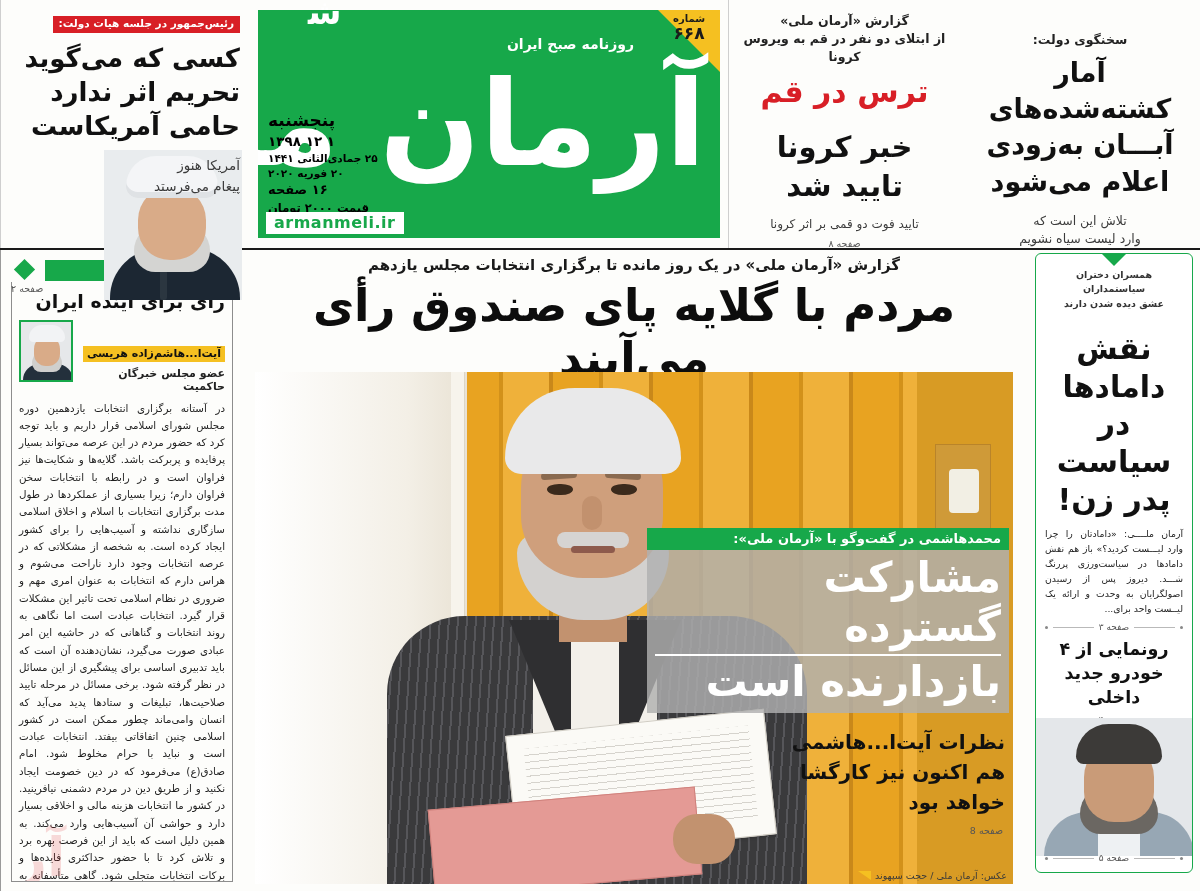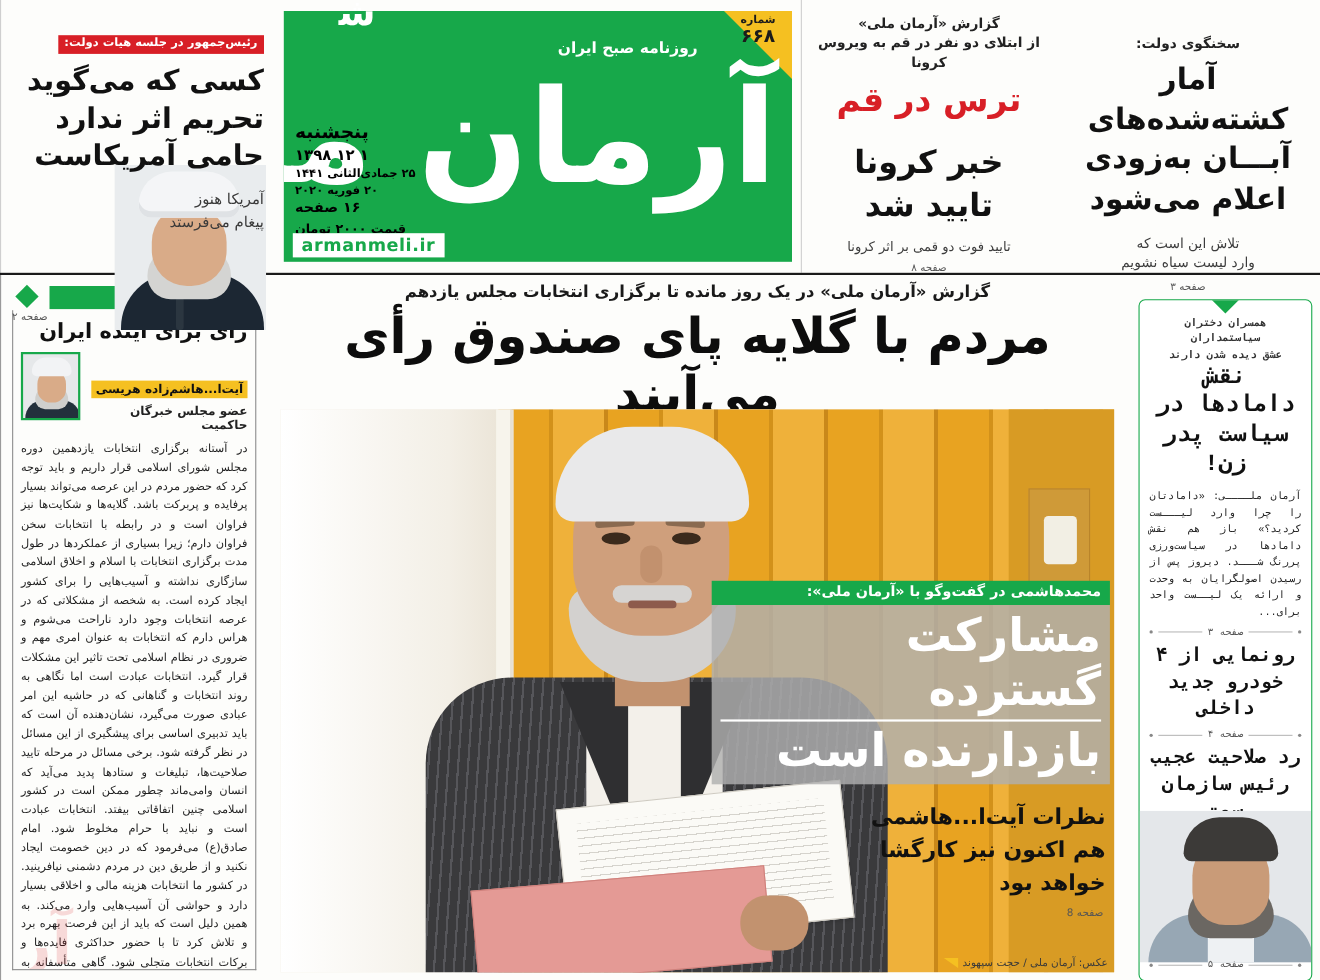--- a/index.html
+++ b/index.html
@@ -20,21 +20,21 @@
   .top-strip {
     position: absolute; left: 0; top: 0;
     width: 1200px; height: 248px;
     display: flex; flex-direction: row-reverse;
   }
 
   
   .rouhani-col {
     width: 250px; height: 300px;
     position: relative;
-    padding: 27px 10px 6px 10px;
+    padding: 12px 10px 6px 10px;
     border-left: 1px solid #cfcfcf;
   }
   .rouhani-kicker {
     background: #d81f26; color: #fff;
     font-size: 10.5px; font-weight: bold;
     padding: 2.5px 6px 3.5px 6px;
     display: inline-block; line-height: 1.1;
     letter-spacing: -0.2px;
     white-space: nowrap;
   }
@@ -435,43 +435,42 @@
   }
   .credit-tri {
     width: 0; height: 0;
     border-top: 9px solid #f5c021;
     border-left: 13px solid transparent;
   }
 
   
   .sidebar {
     width: 175px; height: 522px;
-    padding: 22px 7px 6px 10px;
+    padding: 3px 7px 6px 10px;
     position: relative;
-    font-family: Liberation Mono, monospace;
   }
   .sb-frame {
     border: 1px solid #17a84a; border-radius: 6px;
     height: 620px; position: relative; padding: 14px 9px 6px 9px;
     overflow: hidden; background: #fff;
   }
   .sb-tri {
     position: absolute; left: 50%; top: -1px; transform: translateX(-50%);
     width: 0; height: 0;
     border-top: 13px solid #17a84a;
     border-left: 13px solid transparent;
     border-right: 13px solid transparent;
   }
   .sb-kicker {
     font-size: 9.5px; color: #333; text-align: center; line-height: 1.5;
     font-weight: 600;
   }
   .sb-head1 {
-    font-size: 21px; font-weight: bold; color: #111;
-    text-align: center; line-height: 1.26; margin-top: 1px;
+    font-size: 30px; font-weight: bold; color: #111;
+    text-align: center; line-height: 1.26; margin-top: 19px;
     letter-spacing: -0.9px;
   }
   .sb-body {
     font-size: 9.3px; color: #222; line-height: 1.62;
     text-align: justify; margin-top: 7px; direction: rtl;
   }
   .sb-sep {
     display: flex; align-items: center; gap: 5px;
     margin: 6px 0 6px 0;
   }

